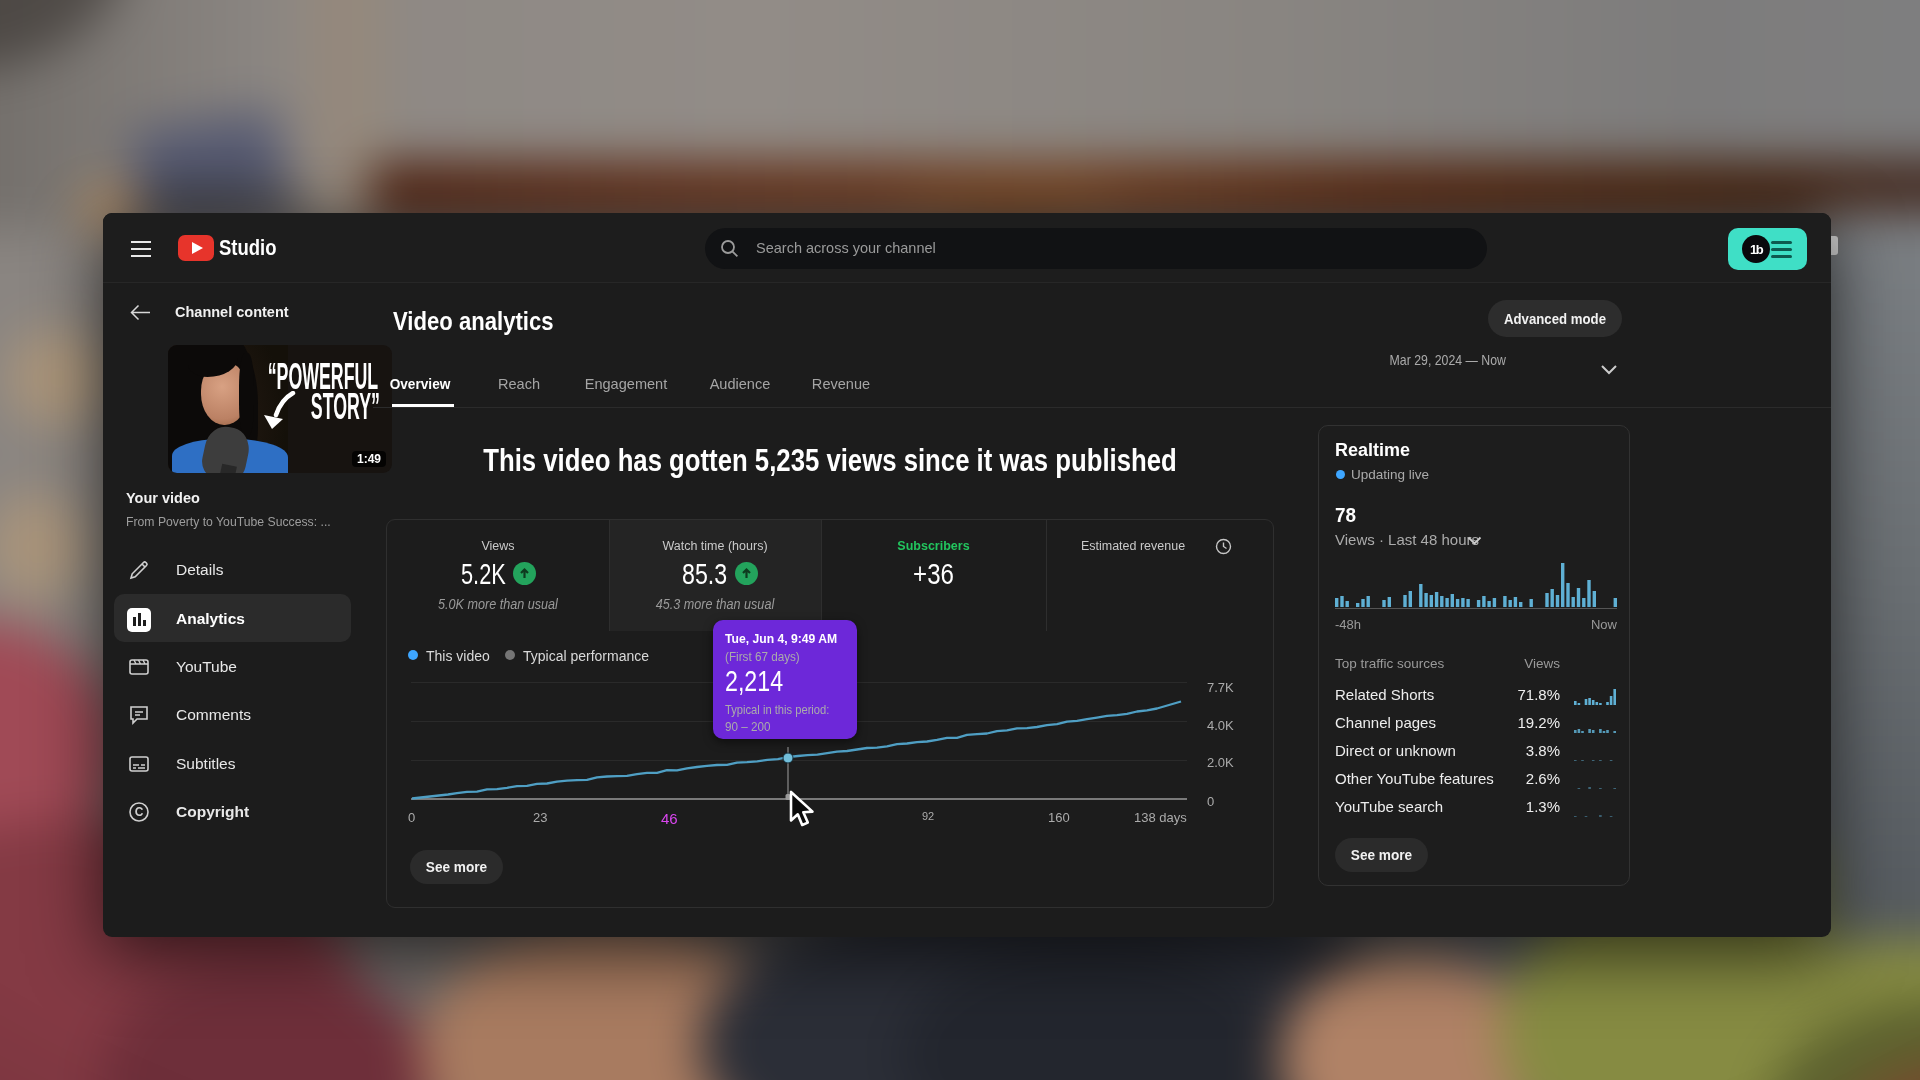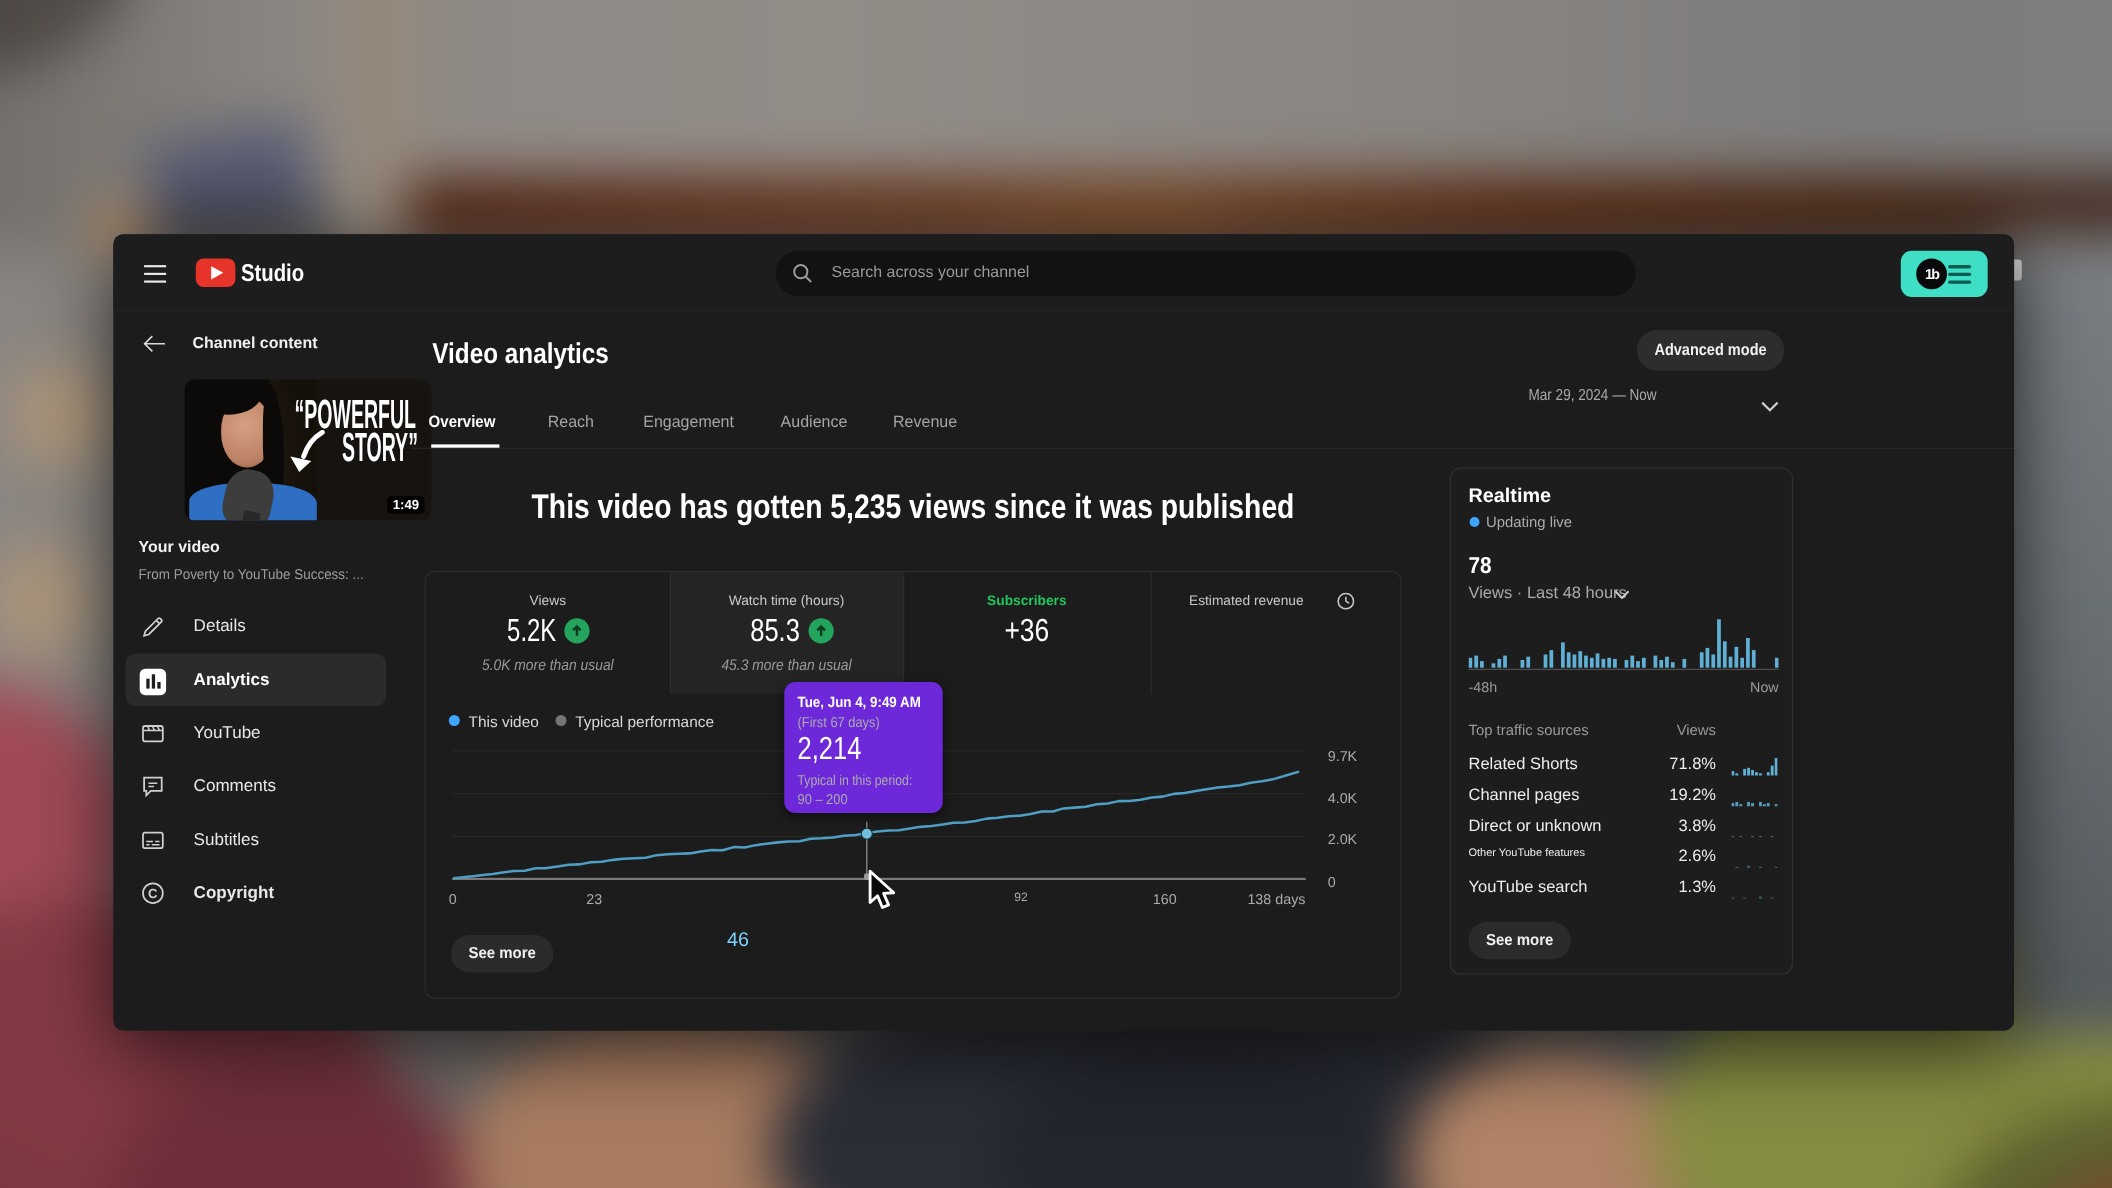--- a/index.html
+++ b/index.html
@@ -182,33 +182,33 @@
       <div class="t" style="left:0;top:76px;width:222px;text-align:center;font-size:14px;font-style:italic;color:#9a9a9a;transform:scaleX(.9);transform-origin:50% 50%;">5.0K more than usual</div>
       <div class="t" style="left:222px;top:76px;width:212px;text-align:center;font-size:14px;font-style:italic;color:#9a9a9a;transform:scaleX(.9);transform-origin:50% 50%;">45.3 more than usual</div>
       <div class="abs" style="left:21px;top:130px;width:10px;height:10px;background:#3ea6ff;border-radius:50%;"></div>
       <div class="t" style="left:39px;top:128px;font-size:14px;color:#d9d9d9;">This video</div>
       <div class="abs" style="left:118px;top:130px;width:10px;height:10px;background:#757575;border-radius:50%;"></div>
       <div class="t" style="left:136px;top:128px;font-size:14px;color:#d9d9d9;">Typical performance</div>
       <div class="abs" style="left:24px;top:162px;width:776px;height:1px;background:#2a2a2a;"></div>
       <div class="abs" style="left:24px;top:201px;width:776px;height:1px;background:#2a2a2a;"></div>
       <div class="abs" style="left:24px;top:240px;width:776px;height:1px;background:#2a2a2a;"></div>
       <div class="abs" style="left:24px;top:278px;width:776px;height:2px;background:#7a7a7a;"></div>
-      <div class="t" style="left:820px;top:160px;font-size:13px;color:#ababab;">9.7K</div>
+      <div class="t" style="left:820px;top:160px;font-size:13px;color:#ababab;">7.7K</div>
       <div class="t" style="left:820px;top:198px;font-size:13px;color:#ababab;">4.0K</div>
       <div class="t" style="left:820px;top:235px;font-size:13px;color:#ababab;">2.0K</div>
       <div class="t" style="left:820px;top:274px;font-size:13px;color:#ababab;">0</div>
       <svg class="abs" style="left:0;top:0;" width="888" height="310" viewBox="0 0 888 310">
         <path d="M25.0 278.5 L34.0 277.5 L43.0 276.5 L52.0 275.5 L61.0 274.5 L70.0 273.2 L80.0 271.8 L90.0 271.6 L100.0 269.4 L110.0 269.2 L120.0 267.8 L130.0 266.1 L140.0 265.8 L150.0 263.9 L160.0 263.5 L170.0 261.7 L180.0 260.7 L190.0 260.2 L200.0 259.8 L210.0 257.4 L220.0 256.5 L230.0 256.2 L240.0 255.8 L250.0 254.1 L260.0 252.8 L270.0 252.9 L280.0 250.1 L290.0 250.4 L300.0 248.3 L310.0 247.0 L320.0 245.8 L330.0 245.0 L340.0 244.8 L350.0 242.6 L360.0 242.1 L370.2 241.3 L380.5 239.8 L390.8 239.1 L401.0 237.2 L410.8 236.0 L420.6 235.1 L430.4 234.7 L440.2 233.1 L450.0 231.7 L460.0 231.0 L470.0 229.5 L480.0 228.0 L490.0 227.7 L500.0 226.4 L510.0 224.2 L520.0 223.5 L530.0 222.1 L540.0 221.5 L550.0 219.9 L560.0 217.8 L570.0 217.8 L580.0 214.9 L590.0 214.2 L600.0 213.5 L610.0 211.1 L620.0 210.4 L630.0 208.3 L640.0 208.1 L650.0 207.0 L660.0 205.1 L670.0 204.2 L680.0 201.7 L690.0 200.9 L700.0 199.2 L710.0 197.6 L720.0 195.9 L730.0 195.1 L740.0 193.8 L750.0 191.5 L760.0 190.3 L770.0 188.5 L782.0 185.0 L794.0 181.5" fill="none" stroke="#4f9fc4" stroke-width="2.3" stroke-linejoin="round"></path>
         <line x1="401" y1="227" x2="401" y2="279" stroke="#8a8a8a" stroke-width="1.2"></line>
         <circle cx="401" cy="238" r="5" fill="#72bfdb" stroke="#16323f" stroke-width="1"></circle>
           <rect x="398.5" y="274" width="5" height="6" rx="1.5" fill="#9a9a9a"></rect>
       </svg>
       <div class="t" style="left:21px;top:290px;font-size:13px;color:#ababab;">0</div>
       <div class="t" style="left:146px;top:290px;font-size:13px;color:#ababab;">23</div>
-      <div class="t" style="left:274px;top:290px;font-size:18px;color:#7dd3fc;margin-top:34px;">46</div>
+      <div class="t" style="left:274px;top:290px;font-size:15px;color:#d946ef;">46</div>
       <div class="t" style="left:535px;top:290px;font-size:11px;color:#ababab;">92</div>
       <div class="t" style="left:661px;top:290px;font-size:13px;color:#ababab;">160</div>
       <div class="t" style="left:747px;top:290px;font-size:13px;color:#ababab;">138 days</div>
 
       <div class="abs" style="left:326px;top:100px;width:144px;height:119px;background:#6d28d9;border-radius:10px;box-shadow:0 3px 10px rgba(0,0,0,.5);padding:11px 12px;">
         <div style="font-size:13.5px;font-weight:bold;color:#fff;white-space:nowrap;transform:scaleX(.9);transform-origin:0 50%;">Tue, Jun 4, 9:49 AM</div>
         <div style="font-size:13px;color:#ababab;margin-top:3px;white-space:nowrap;transform:scaleX(.9);transform-origin:0 50%;">(First 67 days)</div>
         <div style="font-size:29px;color:#fff;margin-top:1px;white-space:nowrap;transform:scaleX(.8);transform-origin:0 50%;">2,214</div>
         <div style="font-size:13px;color:#ababab;margin-top:4px;white-space:nowrap;transform:scaleX(.86);transform-origin:0 50%;">Typical in this period:</div>
         <div style="font-size:13px;color:#ababab;margin-top:2px;white-space:nowrap;transform:scaleX(.9);transform-origin:0 50%;">90 – 200</div>
@@ -272,21 +272,21 @@
       <div class="t" style="left:16px;top:191px;font-size:13px;color:#9a9a9a;">-48h</div>
       <div class="t" style="left:218px;top:191px;width:80px;text-align:right;font-size:13px;color:#9a9a9a;">Now</div>
       <div class="t" style="left:16px;top:230px;font-size:13.5px;color:#9a9a9a;">Top traffic sources</div>
       <div class="t" style="left:161px;top:230px;width:80px;text-align:right;font-size:13.5px;color:#9a9a9a;">Views</div>
       <div class="t" style="left:16px;top:260px;font-size:15px;color:#ededed;">Related Shorts</div>
       <div class="t" style="left:141px;top:260px;width:100px;text-align:right;font-size:15px;color:#ededed;">71.8%</div>
       <div class="t" style="left:16px;top:288px;font-size:15px;color:#ededed;">Channel pages</div>
       <div class="t" style="left:141px;top:288px;width:100px;text-align:right;font-size:15px;color:#ededed;">19.2%</div>
       <div class="t" style="left:16px;top:316px;font-size:15px;color:#ededed;">Direct or unknown</div>
       <div class="t" style="left:141px;top:316px;width:100px;text-align:right;font-size:15px;color:#ededed;">3.8%</div>
-      <div class="t" style="left:16px;top:344px;font-size:10px;color:#ededed;">Other YouTube features</div>
+      <div class="t" style="left:16px;top:344px;font-size:15px;color:#ededed;">Other YouTube features</div>
       <div class="t" style="left:141px;top:344px;width:100px;text-align:right;font-size:15px;color:#ededed;">2.6%</div>
       <div class="t" style="left:16px;top:372px;font-size:15px;color:#ededed;">YouTube search</div>
       <div class="t" style="left:141px;top:372px;width:100px;text-align:right;font-size:15px;color:#ededed;">1.3%</div>
       <svg class="abs" style="left:255px;top:258px;" width="42" height="22" viewBox="0 0 42 22" id="sp1">
           <rect x="0.0" y="17" width="2.6" height="4" fill="#5fb0d4" opacity="1"></rect>
           <rect x="3.6" y="19" width="2.6" height="2" fill="#5fb0d4" opacity="1"></rect>
           <rect x="10.7" y="15" width="2.6" height="6" fill="#5fb0d4" opacity="1"></rect>
           <rect x="14.3" y="14" width="2.6" height="7" fill="#5fb0d4" opacity="1"></rect>
           <rect x="17.9" y="16" width="2.6" height="5" fill="#5fb0d4" opacity="1"></rect>
           <rect x="21.5" y="18" width="2.6" height="3" fill="#5fb0d4" opacity="1"></rect>

